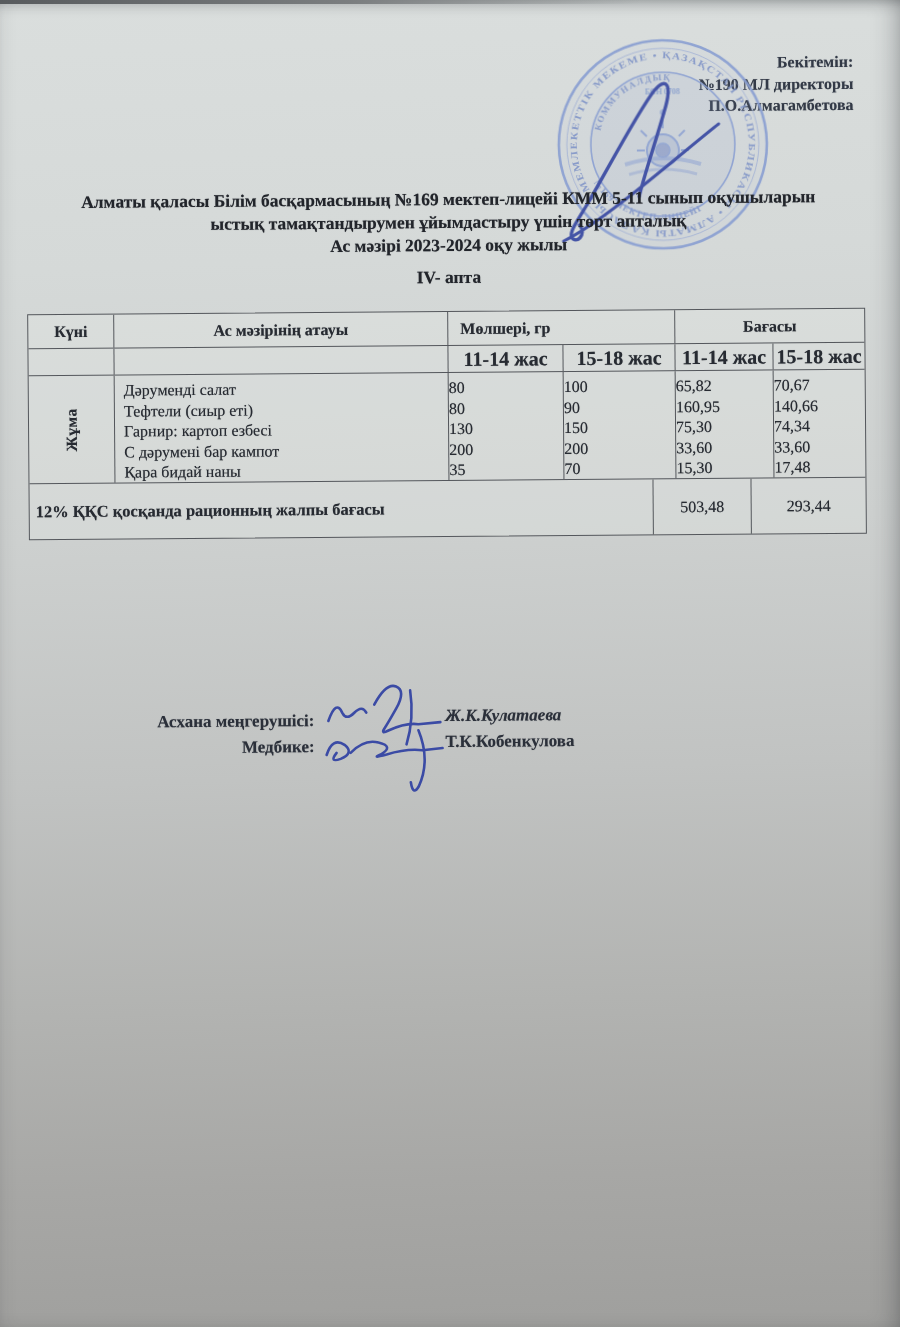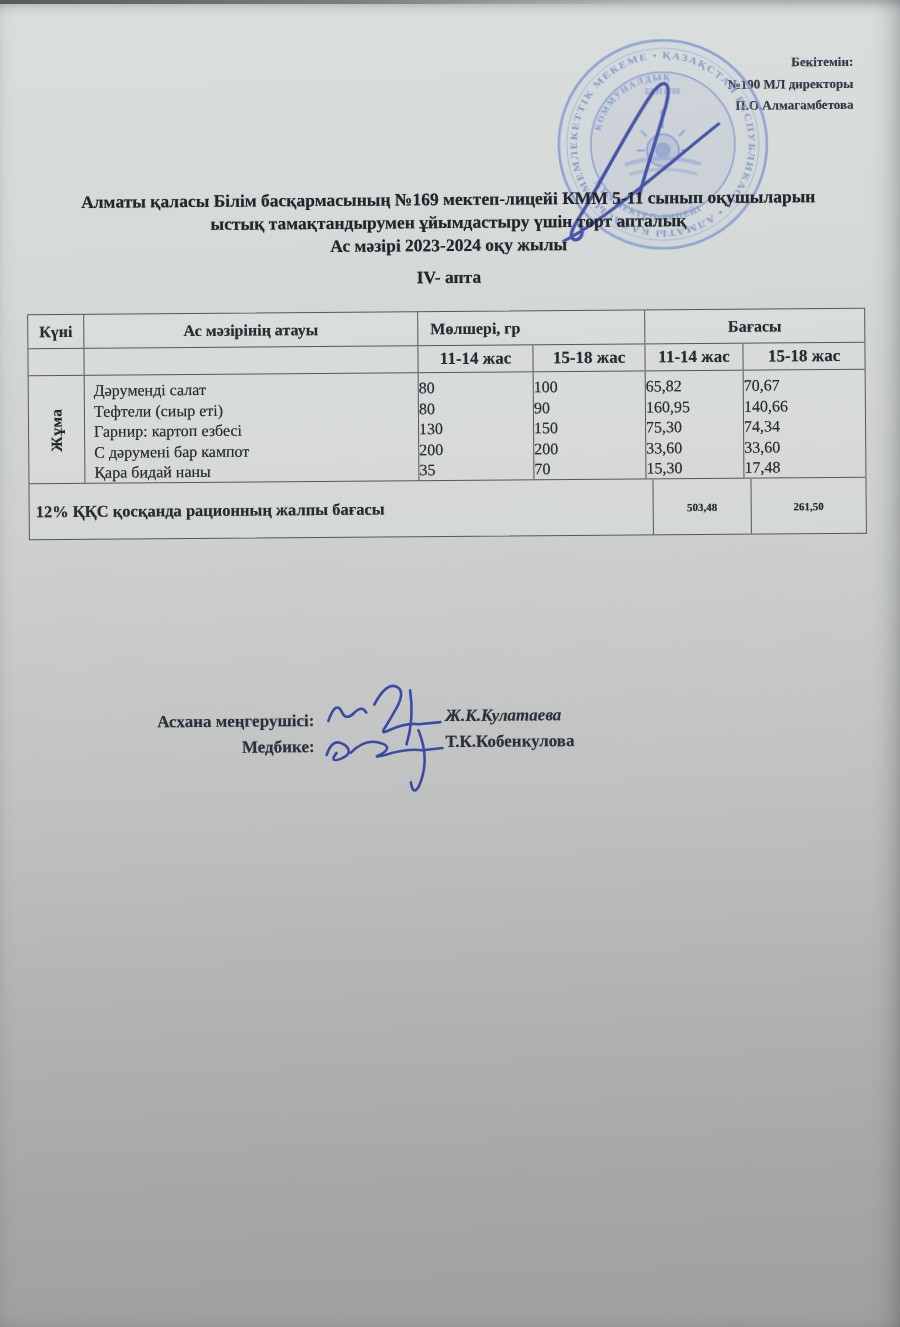--- a/index.html
+++ b/index.html
@@ -23,21 +23,21 @@
     background:linear-gradient(to right,#585b5e 0%,#7b7e80 55%,rgba(130,133,135,0) 100%);
     z-index:5;
   }
   .content { position:absolute; inset:0; transform:rotate(-0.45deg); transform-origin:450px 420px; }
 
   .ink { color:#272b32; text-shadow:0 0 .7px rgba(38,42,50,.55); }
 
   
   .approval {
     position:absolute; top:54px; right:44px; text-align:right;
-    font-weight:bold; font-size:13px; line-height:21.5px; color:#333a47;
+    font-weight:bold; font-size:16px; line-height:21.5px; color:#333a47;
     text-shadow:0 0 .8px rgba(50,58,72,.5);
   }
 
   
   .stamp-wrap { position:absolute; left:549px; top:30px; width:232px; height:232px; opacity:.93; filter:blur(.35px); }
   .stamp-wrap svg { width:100%; height:100%; }
 
   
   .title-block {
     position:absolute; top:188px; left:20px; width:860px; text-align:center;
@@ -54,31 +54,31 @@
   .trow { display:flex; border-bottom:1.6px solid #54575c; }
   .trow:last-child { border-bottom:none; }
   .tc { border-right:1.6px solid #54575c; overflow:hidden; }
   .tc:last-child { border-right:none; }
   .hrow1 { height:34px; }
   .hrow2 { height:27px; }
   .brow  { height:108px; }
   .frow  { height:55px; }
   .hc { display:flex; align-items:center; justify-content:center; font-weight:bold; font-size:16px; }
   .hc-left { justify-content:flex-start; padding-left:12px; }
-  .w-day{width:56px;} .w-dish{width:334px;} .w-amt{width:227px;} .w-price{flex:1;}
+  .w-day{width:86px;} .w-dish{width:334px;} .w-amt{width:227px;} .w-price{flex:1;}
   .w-a1{width:115px;} .w-a2{width:112px;} .w-p1{width:98px;} .w-p2{flex:1;}
-  .sub-hc { font-size:17px; }
+  .sub-hc { font-size:20px; }
   .day-cell { display:flex; align-items:center; justify-content:center; }
   .day-rot { transform:rotate(-90deg); font-weight:bold; font-size:15.5px; letter-spacing:.5px; }
   .lines { padding-top:5px; }
   .lines div { height:20.5px; line-height:20.5px; font-size:16px; white-space:nowrap; }
   .dish-lines { padding-left:9px; }
   .num-lines div { text-align:left; }
   .foot-label { display:flex; align-items:center; padding-left:6px; font-weight:bold; font-size:16.5px; }
-  .foot-num { display:flex; align-items:center; justify-content:center; font-weight:bold; font-size:11px; }
+  .foot-num { display:flex; align-items:center; justify-content:center; font-weight:normal; font-size:16px; }
 
   
   .role-label {
     position:absolute; left:60px; width:252px; text-align:right;
     font-weight:bold; font-size:17px; color:#2b303a; text-shadow:0 0 .8px rgba(43,48,58,.5);
   }
   .sig-name {
     position:absolute; left:443px; font-weight:bold; font-size:17px; color:#2b303a;
     text-shadow:0 0 .8px rgba(43,48,58,.5); white-space:nowrap;
   }
@@ -198,21 +198,21 @@
           <div>140,66</div>
           <div>74,34</div>
           <div>33,60</div>
           <div>17,48</div>
         </div>
       </div>
 
       <div class="trow frow">
         <div class="tc foot-label" style="width:624px;">12% ҚҚС қосқанда рационның жалпы бағасы</div>
         <div class="tc foot-num w-p1">503,48</div>
-        <div class="tc foot-num w-p2">261,50</div>
+        <div class="tc foot-num w-p2">293,44</div>
       </div>
     </div>
 
     <div class="role-label" style="top:710px;">Асхана меңгерушісі:</div>
     <div class="role-label" style="top:736px;">Медбике:</div>
     <div class="sig-name" style="top:706px;font-style:italic;">Ж.К.Кулатаева</div>
     <div class="sig-name" style="top:732px;">Т.К.Кобенкулова</div>
 
     <div class="bottom-sigs">
       <svg viewBox="0 0 170 115">

